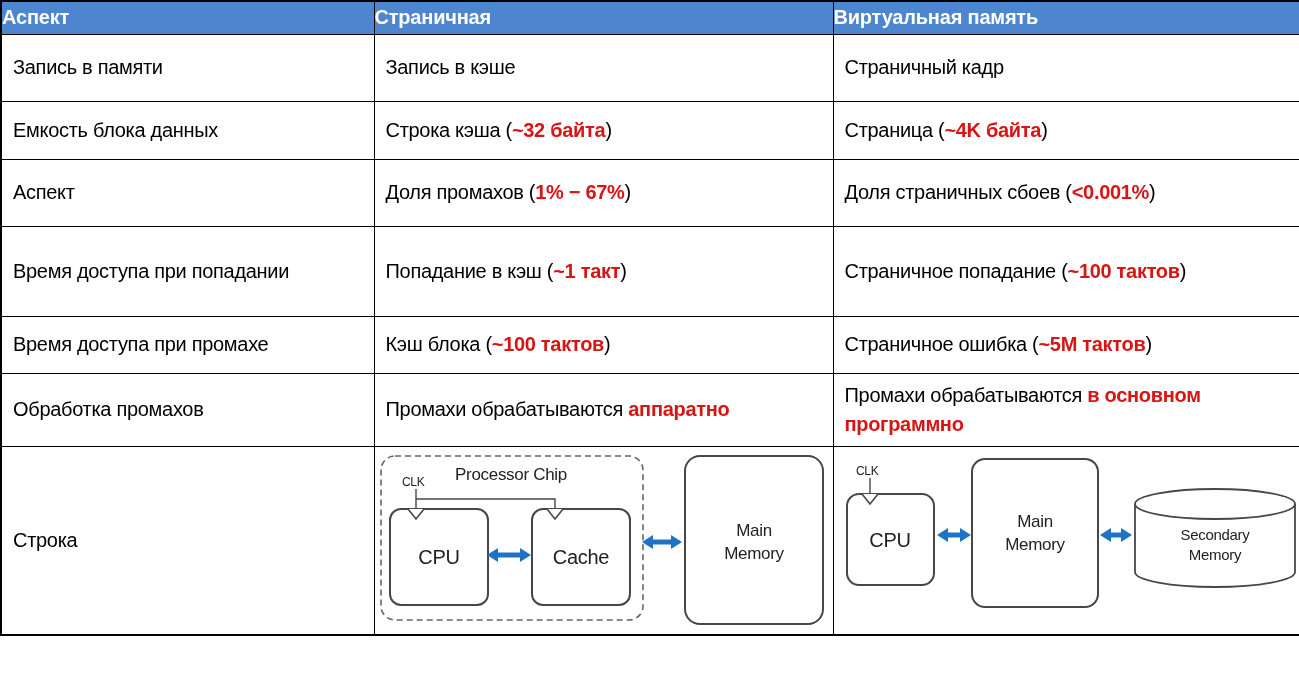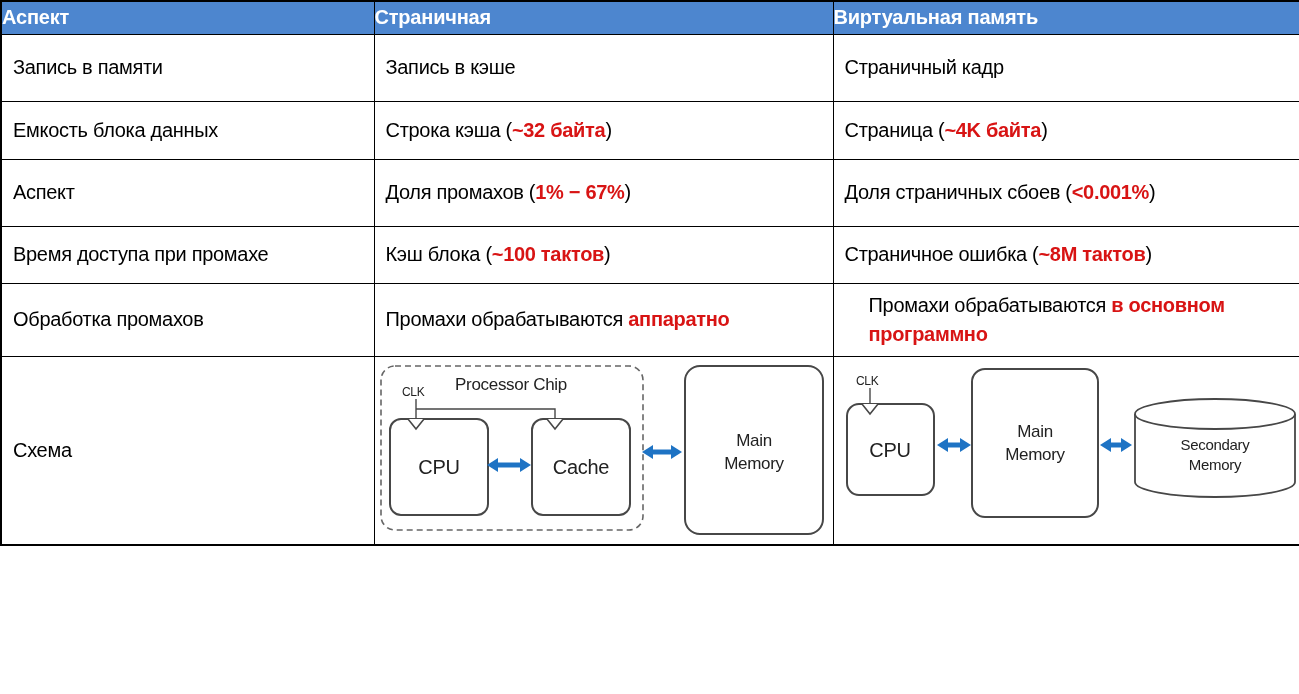--- a/index.html
+++ b/index.html
@@ -38,21 +38,21 @@
   }
   .red-text{
     color:#D81414;
     font-weight:bold;
   }
   .diagram-cell{
     padding:0 !important;
     vertical-align:top;
   }
   .diagram-cell svg{display:block;}
-  .wrap-limit{max-width:418px;margin-left:24px;}
+  .wrap-limit{max-width:418px;}
   svg text{
     font-family:"Liberation Sans",sans-serif;
     fill:#222;
   }
   .box{fill:#fff;stroke:#474747;stroke-width:2;}
   .thinline{fill:none;stroke:#474747;stroke-width:1.4;}
   .notch{fill:#fff;stroke:#474747;stroke-width:1.6;}
   .arrow-line{stroke:#1E73C4;stroke-width:5;}
   .arrow-head{fill:#1E73C4;}
   .cyl{fill:#fff;stroke:#474747;stroke-width:1.8;}
@@ -82,35 +82,40 @@
     <tr style="height:58px">
       <td>Емкость блока данных</td>
       <td><span>Строка кэша (</span><span class="red-text">~32 байта</span><span>)</span></td>
       <td><span>Страница (</span><span class="red-text">~4K байта</span><span>)</span></td>
     </tr>
     <tr style="height:67px">
       <td>Аспект</td>
       <td><span>Доля промахов (</span><span class="red-text">1% − 67%</span><span>)</span></td>
       <td><span>Доля страничных сбоев (</span><span class="red-text">&lt;0.001%</span><span>)</span></td>
     </tr>
+    <tr style="height:90px">
+      <td>Время доступа при попадании</td>
+      <td><span>Попадание в кэш (</span><span class="red-text">~1 такт</span><span>)</span></td>
+      <td><span>Страничное попадание (</span><span class="red-text">~100 тактов</span><span>)</span></td>
+    </tr>
     <tr style="height:57px">
       <td>Время доступа при промахе</td>
       <td><span>Кэш блока (</span><span class="red-text">~100 тактов</span><span>)</span></td>
-      <td><span>Страничное ошибка (</span><span class="red-text">~8M тактов</span><span>)</span></td>
+      <td><span>Страничное ошибка (</span><span class="red-text">~5M тактов</span><span>)</span></td>
     </tr>
     <tr style="height:73px">
       <td>Обработка промахов</td>
       <td><span>Промахи обрабатываются </span><span class="red-text">аппаратно</span></td>
       <td>
           <div class="wrap-limit"><span>Промахи обрабатываются </span><span class="red-text">в основном программно</span></div>
         </td>
     </tr>
 
     <tr style="height:189px">
-      <td>Схема</td>
+      <td>Строка</td>
 
       <td class="diagram-cell">
         <svg width="457" height="187" viewBox="0 0 457 187">
 
           <rect x="6" y="9" width="262" height="164" rx="14" fill="none" stroke="#666" stroke-width="1.6" stroke-dasharray="6 4"></rect>
           <text x="136" y="33" font-size="17" text-anchor="middle">Processor Chip</text>
           <text x="27" y="39" font-size="12">CLK</text>
           <path class="thinline" d="M41 42 V62 M41 52 H180 V62"></path>
 
           <rect class="box" x="15" y="62" width="98" height="96" rx="11"></rect>

